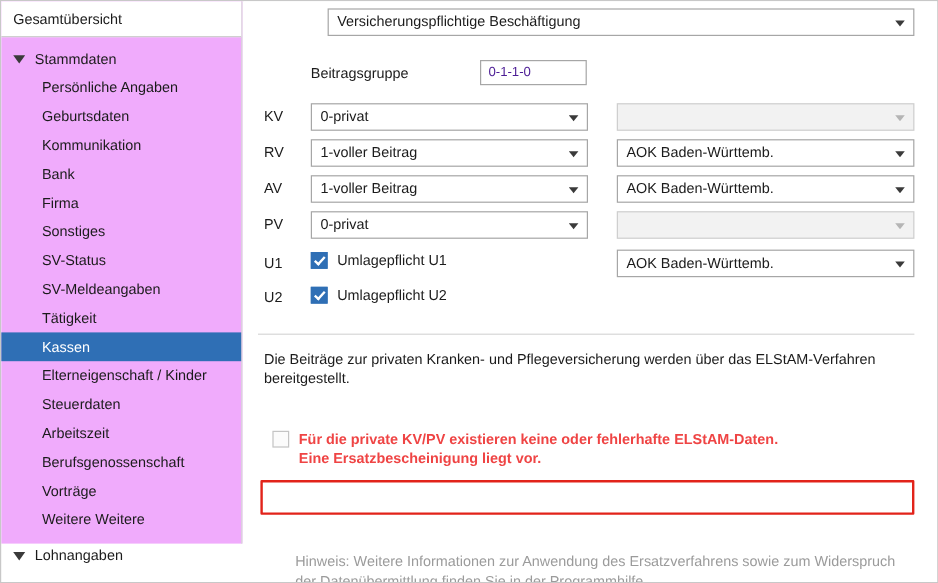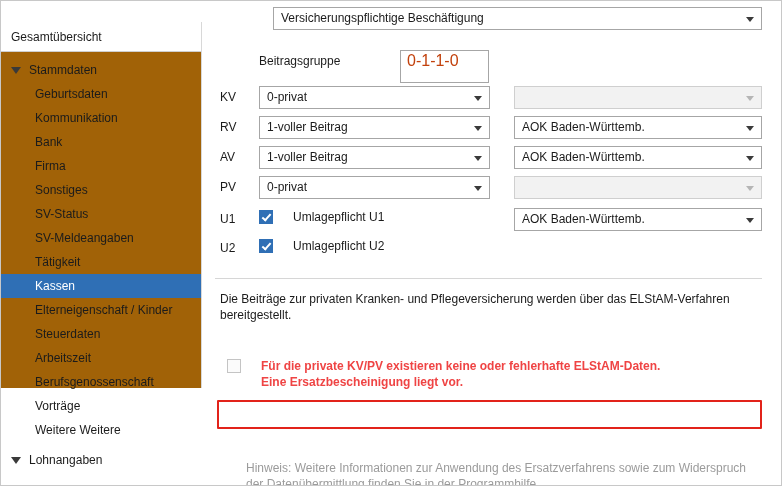--- a/index.html
+++ b/index.html
@@ -21,25 +21,24 @@
     background: #ffffff;
     overflow: hidden;
   }
 
   
   .sidebar {
     position: absolute;
     left: 0;
     top: 0;
     width: 201px;
-    height: 366px;
-    background: #a16207;
+    height: 452px;
+    background: #f0abfc;
     box-sizing: border-box;
     border-right: 1px solid #d8d8d8;
-    margin-top: 21px;
   }
   .sidebar-header {
     height: 30px;
     line-height: 30px;
     padding-left: 10px;
     font-size: 12px;
     color: #1b1b1b;
     background: #ffffff;
     box-sizing: border-box;
     border-bottom: 1px solid #cfcfcf;
@@ -126,25 +125,25 @@
     top: 9px;
     width: 0; height: 0;
     border-left: 4px solid transparent;
     border-right: 4px solid transparent;
     border-top: 5px solid #3a3a3a;
   }
   .combo.disabled .chev { border-top-color: #b5b5b5; }
 
   .textbox {
     box-sizing: border-box;
-    height: 33px;
+    height: 21px;
     border: 1px solid #a6a6a6;
     background: #ffffff;
-    font-size: 16px;
-    color: #c2410c;
+    font-size: 11px;
+    color: #4c1d95;
     line-height: 19px;
     padding: 0 6px;
     white-space: nowrap;
     overflow: hidden;
   }
 
   .row-label {
     font-size: 12px;
     color: #1b1b1b;
   }
@@ -179,21 +178,21 @@
     border-width: 0 2px 2px 0;
     transform: rotate(42deg);
   }
   .cb.disabled {
     border-color: #c4c4c4;
     background: #fbfbfb;
   }
   .cbrow {
     display: flex;
     align-items: center;
-    gap: 20px;
+    gap: 8px;
   }
   .cbrow span.lbl { font-size: 12px; color: #1b1b1b; }
   .cbrow.muted span.lbl { color: #ef4444; font-weight: bold; }
 
   .sep {
     height: 1px;
     background: #d6d6d6;
   }
 
   .para {
@@ -218,20 +217,21 @@
 
   <div class="sidebar">
     <div class="sidebar-header">Gesamtübersicht</div>
     <div class="tree">
 
       <div class="tree-group">
         <span class="tri"></span>
         <span class="tree-group-label">Stammdaten</span>
       </div>
 
+      <div class="tree-item">Persönliche Angaben</div>
       <div class="tree-item">Geburtsdaten</div>
       <div class="tree-item">Kommunikation</div>
       <div class="tree-item">Bank</div>
       <div class="tree-item">Firma</div>
       <div class="tree-item">Sonstiges</div>
       <div class="tree-item">SV-Status</div>
       <div class="tree-item">SV-Meldeangaben</div>
       <div class="tree-item">Tätigkeit</div>
       <div class="tree-item selected">Kassen</div>
       <div class="tree-item">Elterneigenschaft / Kinder</div>

